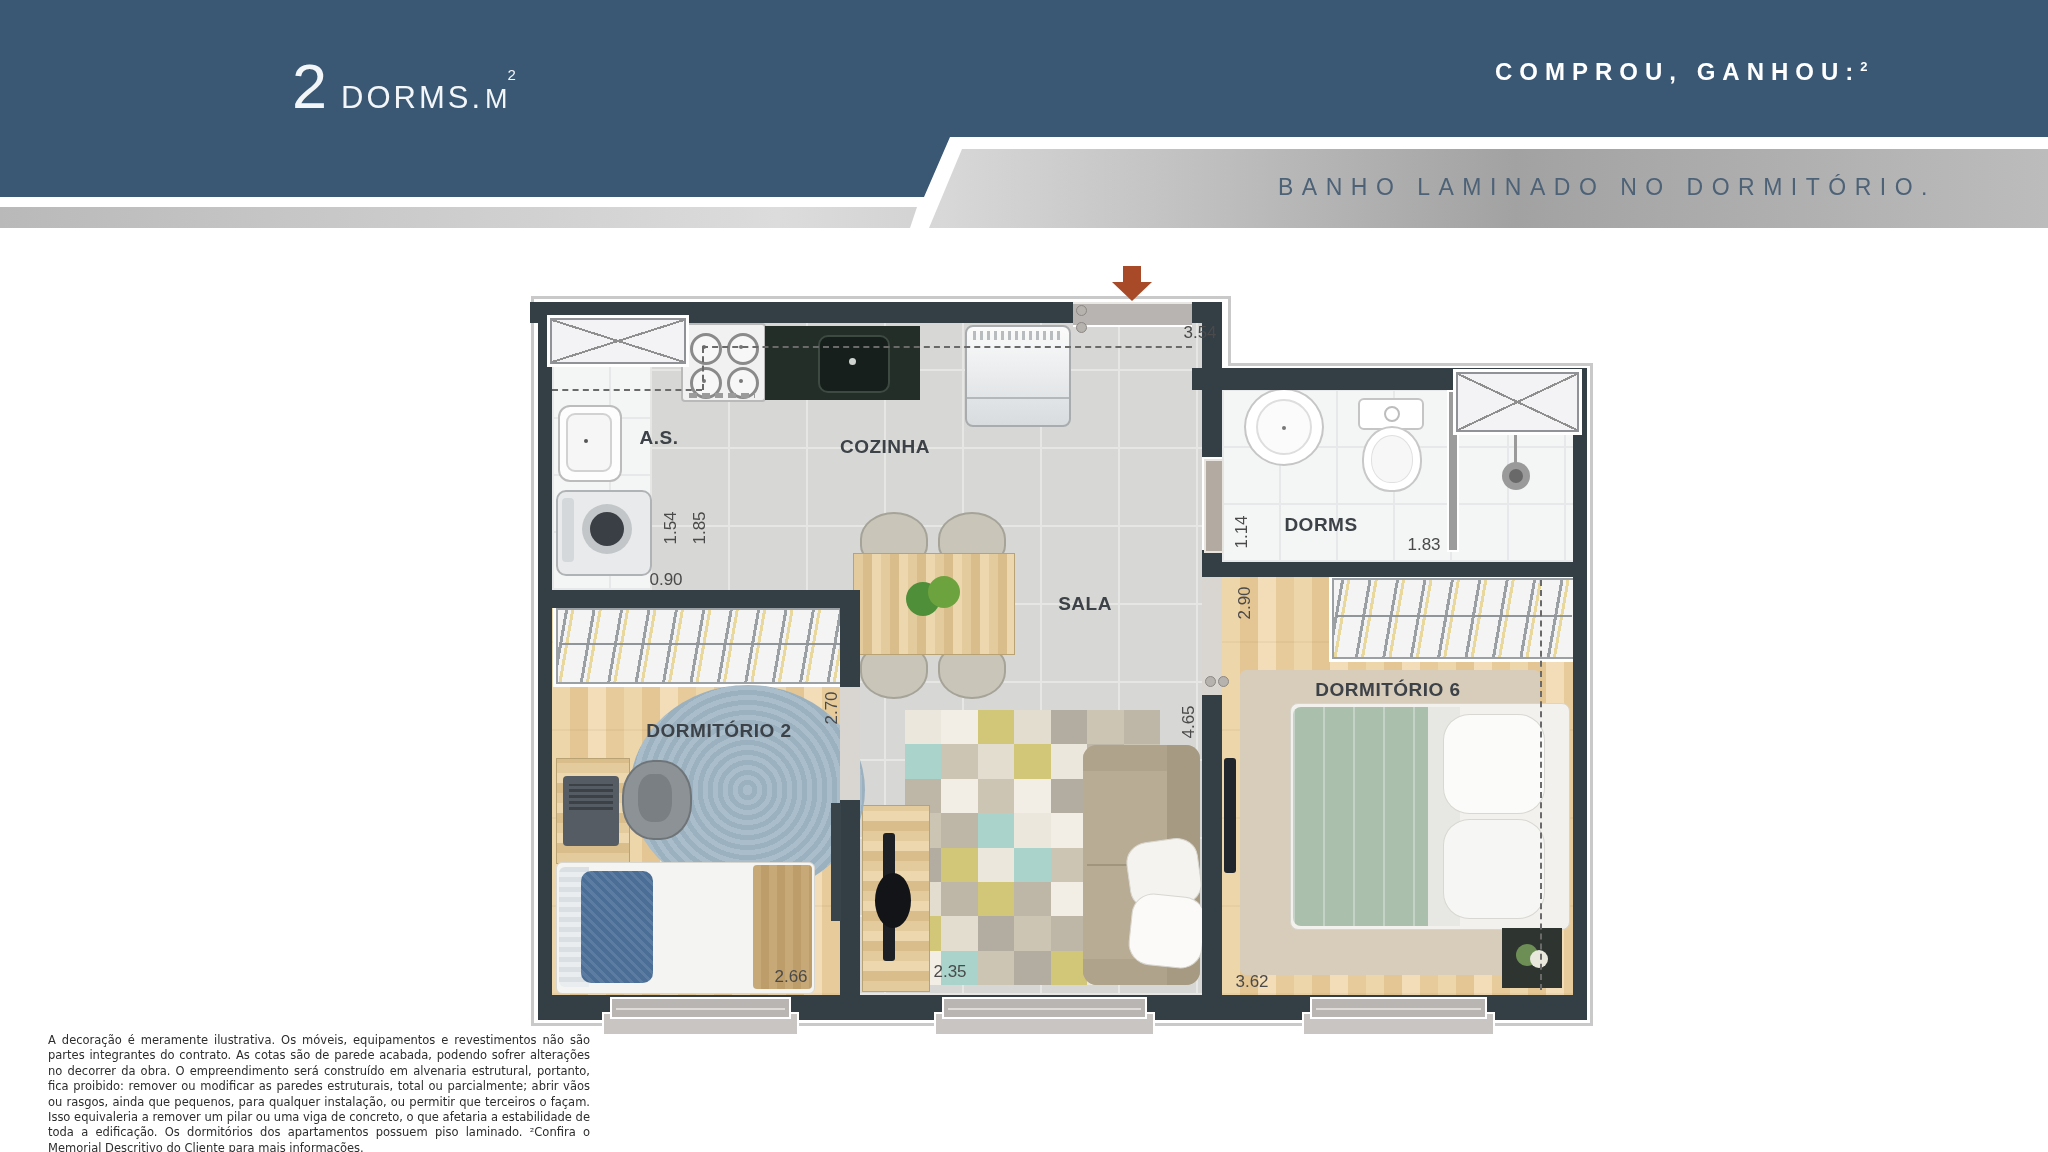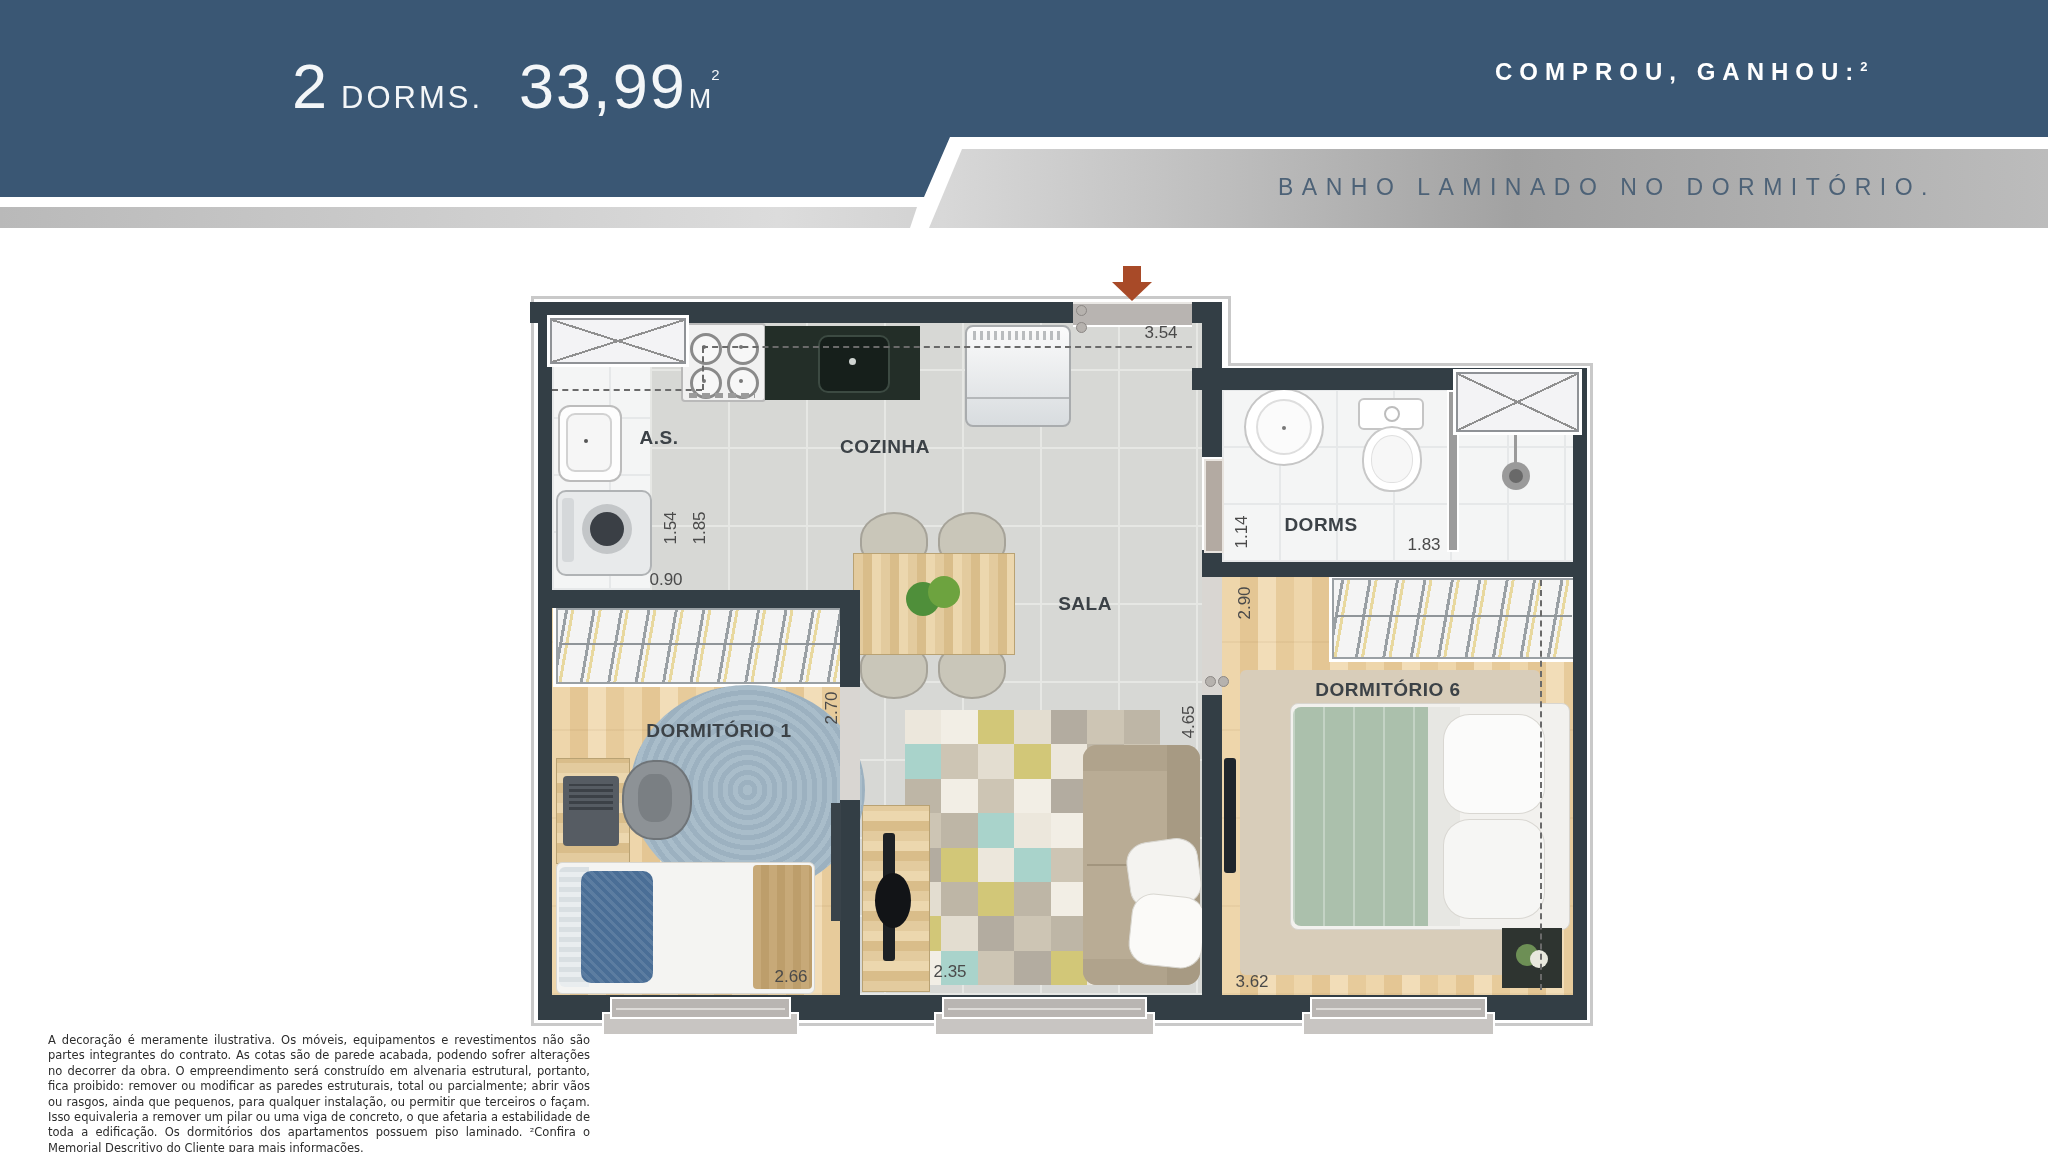--- a/index.html
+++ b/index.html
@@ -73,21 +73,20 @@
 <div class="page">
 
   <div>
     <div class="hdr-blue"></div>
     <div class="hdr-ribbon"></div>
     <div class="hdr-stripe"></div>
 
     <div class="hdr-title">
       <span class="big">2</span>
       <span class="small-caps">DORMS.</span>
-      <span class="big gap">33,99</span>
       <span class="unit"><span>M</span><sup>2</sup></span>
     </div>
 
     <div class="hdr-promo">
       <span>COMPROU, GANHOU:</span><sup>2</sup>
     </div>
 
     <div class="hdr-ribbon-text">BANHO LAMINADO NO DORMITÓRIO.</div>
   </div>
 
@@ -300,23 +299,23 @@
     <div>
       <div class="abs" style="left:1123px;top:266px;width:18px;height:17px;background:#a84a28"></div>
       <div class="abs" style="left:1112px;top:282px;width:0;height:0;border-left:20px solid transparent;border-right:20px solid transparent;border-top:19px solid #a84a28"></div>
     </div>
 
     <div class="room-label" style="left:659px;top:438px">A.S.</div>
     <div class="room-label" style="left:885px;top:447px">COZINHA</div>
     <div class="room-label" style="left:1085px;top:604px">SALA</div>
     <div class="room-label" style="left:1321px;top:525px">DORMS</div>
     <div class="room-label" style="left:1388px;top:690px">DORMITÓRIO 6</div>
-    <div class="room-label" style="left:719px;top:731px">DORMITÓRIO 1</div>
-
-    <div class="dim" style="left:1161px;top:333px">3.54</div>
+    <div class="room-label" style="left:719px;top:731px">DORMITÓRIO 2</div>
+
+    <div class="dim" style="left:1200px;top:333px">3.54</div>
     <div class="dim rot" style="left:671px;top:528px">1.54</div>
     <div class="dim rot" style="left:700px;top:528px">1.85</div>
     <div class="dim" style="left:666px;top:580px">0.90</div>
     <div class="dim rot" style="left:1242px;top:532px">1.14</div>
     <div class="dim" style="left:1424px;top:545px">1.83</div>
     <div class="dim rot" style="left:1245px;top:603px">2.90</div>
     <div class="dim rot" style="left:832px;top:708px">2.70</div>
     <div class="dim rot" style="left:1189px;top:722px">4.65</div>
     <div class="dim" style="left:791px;top:977px">2.66</div>
     <div class="dim" style="left:950px;top:972px">2.35</div>

